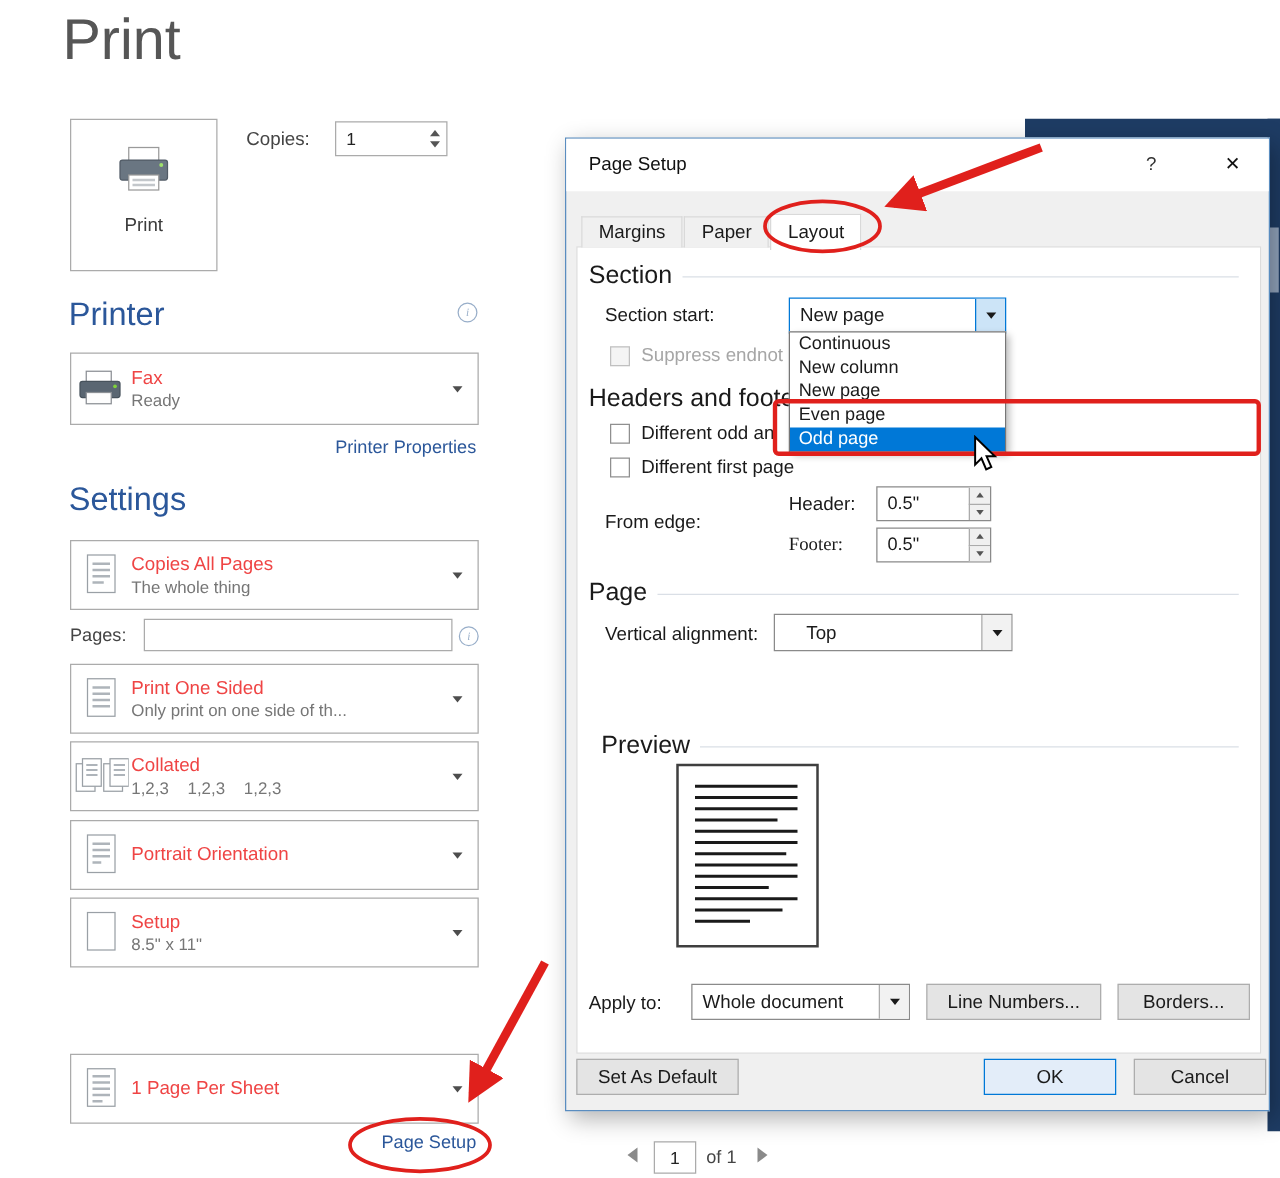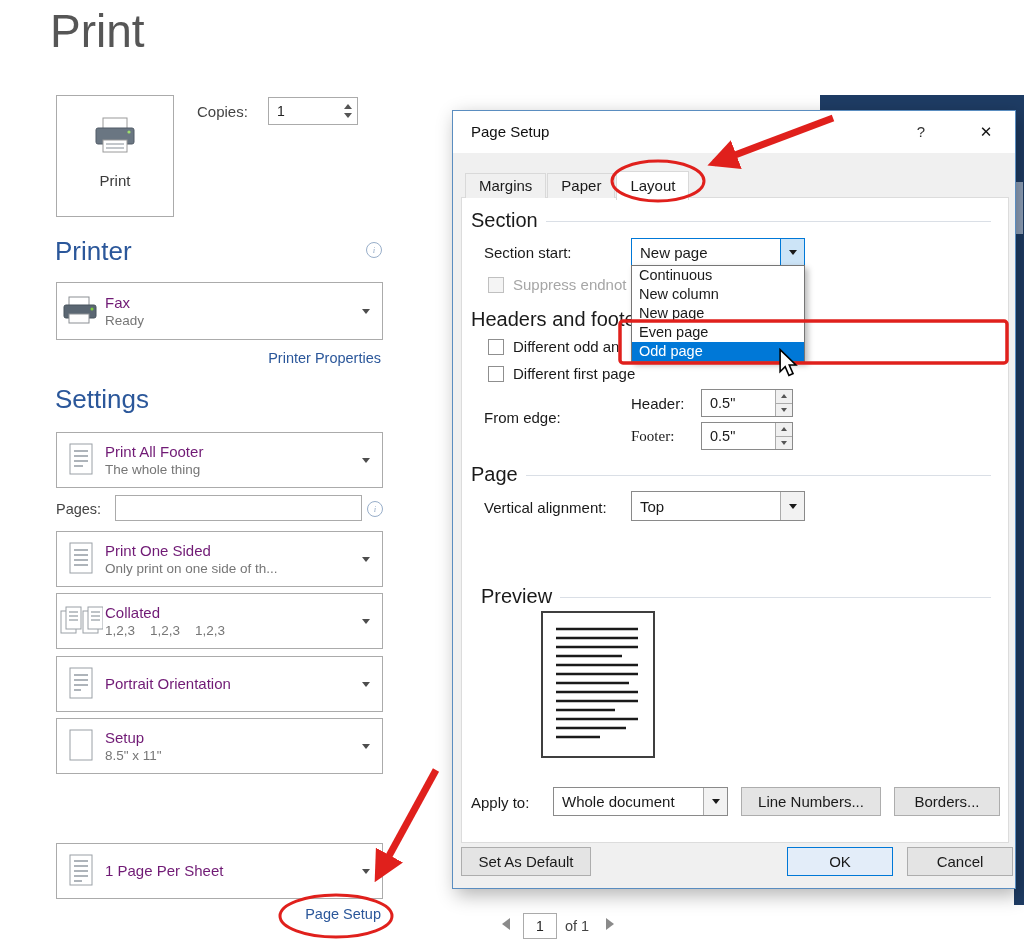--- a/index.html
+++ b/index.html
@@ -22,21 +22,21 @@
   .tri-up{width:0;height:0;border-left:4px solid transparent;border-right:4px solid transparent;border-bottom:5px solid #555;}
   .tri-down{width:0;height:0;border-left:4px solid transparent;border-right:4px solid transparent;border-top:5px solid #555;}
   .h-blue{position:absolute;font-size:26px;color:#2b579a;font-weight:400;}
   .info-icon{position:absolute;width:14px;height:14px;border:1px solid #98aec9;border-radius:50%;
              color:#98aec9;font-size:9px;font-style:italic;font-family:"Liberation Serif",serif;
              display:flex;align-items:center;justify-content:center;cursor:pointer;}
   .sel-box{position:absolute;left:56px;width:325px;height:54px;background:#fff;border:1px solid #ababab;
            display:flex;align-items:center;cursor:pointer;}
   .sel-icon{width:48px;display:flex;justify-content:center;flex:0 0 48px;}
   .sel-text{flex:1;display:flex;flex-direction:column;justify-content:center;min-width:0;}
-  .sel-title{font-size:15px;color:#701a75;white-space:pre;overflow:hidden;}
+  .sel-title{font-size:15px;color:#ef4444;white-space:pre;overflow:hidden;}
   .sel-sub{font-size:13.5px;color:#767676;white-space:pre;overflow:hidden;margin-top:2px;}
   .caret{width:0;height:0;border-left:4.5px solid transparent;border-right:4.5px solid transparent;
          border-top:5px solid #4d4d4d;margin-right:12px;flex:0 0 auto;}
   .link{position:absolute;font-size:14.5px;color:#2b579a;cursor:pointer;}
   .plain-label{position:absolute;font-size:14.5px;color:#444;}
   .pages-input{position:absolute;border:1px solid #ababab;background:#fff;outline:none;
                font-family:"Liberation Sans",sans-serif;font-size:14px;padding:0 6px;}
   .pager-left{position:absolute;width:0;height:0;border-top:6px solid transparent;border-bottom:6px solid transparent;
               border-right:8px solid #8a8a8a;cursor:pointer;}
   .pager-right{position:absolute;width:0;height:0;border-top:6px solid transparent;border-bottom:6px solid transparent;
@@ -161,21 +161,21 @@
         <rect x="4" y="1" width="22" height="30" fill="#fff" stroke="#9aa0a6"></rect>
         <g stroke="#aeb4ba" stroke-width="2">
           <line x1="8" y1="8" x2="22" y2="8"></line>
             <line x1="8" y1="13" x2="22" y2="13"></line>
           <line x1="8" y1="18" x2="22" y2="18"></line>
             <line x1="8" y1="23" x2="17" y2="23"></line>
         </g>
       </svg>
     </div>
     <div class="sel-text">
-      <div class="sel-title">Print All Footer</div>
+      <div class="sel-title">Copies All Pages</div>
       <div class="sel-sub">The whole thing</div>
     </div>
     <div class="caret"></div>
   </div>
 
   <div class="plain-label" style="left:56px;top:501px;">Pages:</div>
   <input class="pages-input" style="left: 115px; top: 495px; width: 233px; height: 24px;" value="">
   <div class="info-icon" style="left:367px;top:501px;">i</div>
 
   <div class="sel-box" style="top:531px;">
@@ -360,21 +360,21 @@
             <span class="tri-down"></span>
           </span>
       </span>
     </div>
 
     <div class="grp" style="left:18px;top:352px;width:520px;">
       <span>Page</span>
       <span class="grp-line"></span>
     </div>
     <div class="d" style="left:31px;top:388px;">Vertical alignment:</div>
-    <div class="combo" style="left:178px;top:380px;width:172px;height:28px;">
+    <div class="combo" style="left:166px;top:380px;width:172px;height:28px;padding-left:17px;">
       <span class="combo-val">Top</span>
       <span class="combo-btn">
           <span class="chev"></span>
         </span>
     </div>
 
     <div class="grp" style="left:28px;top:474px;width:510px;">
       <span>Preview</span>
       <span class="grp-line"></span>
     </div>

